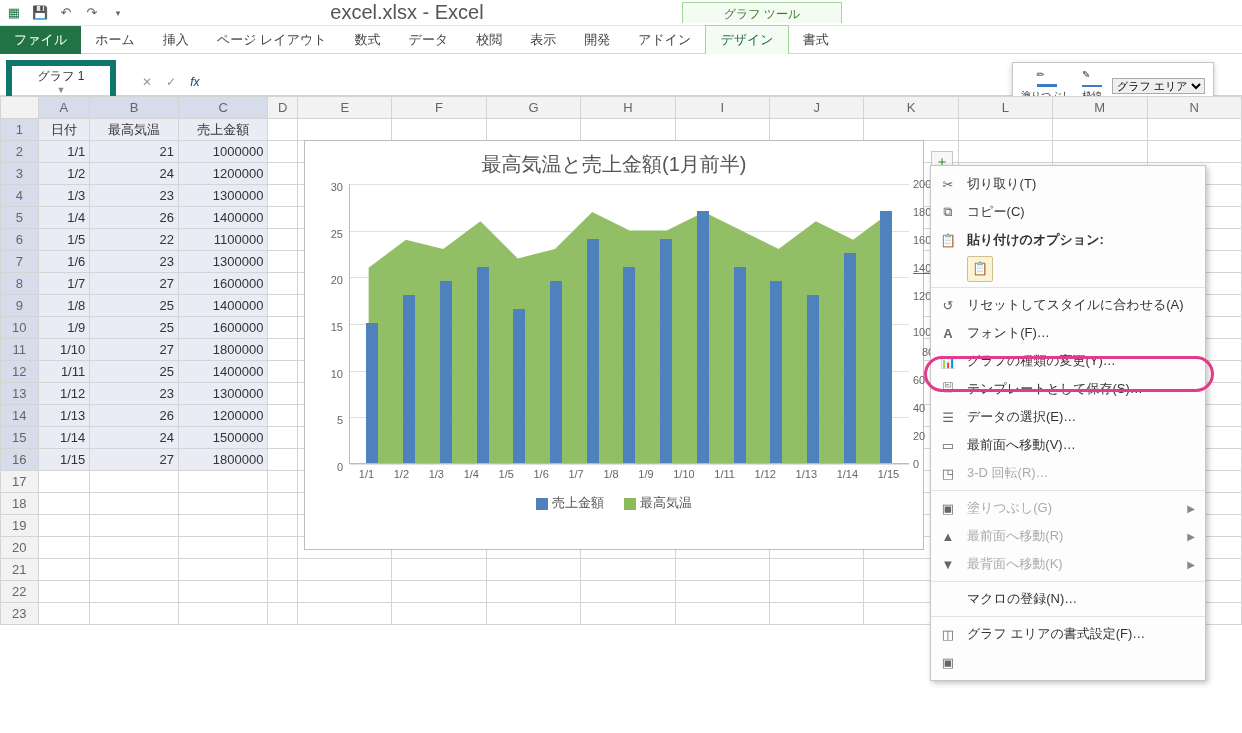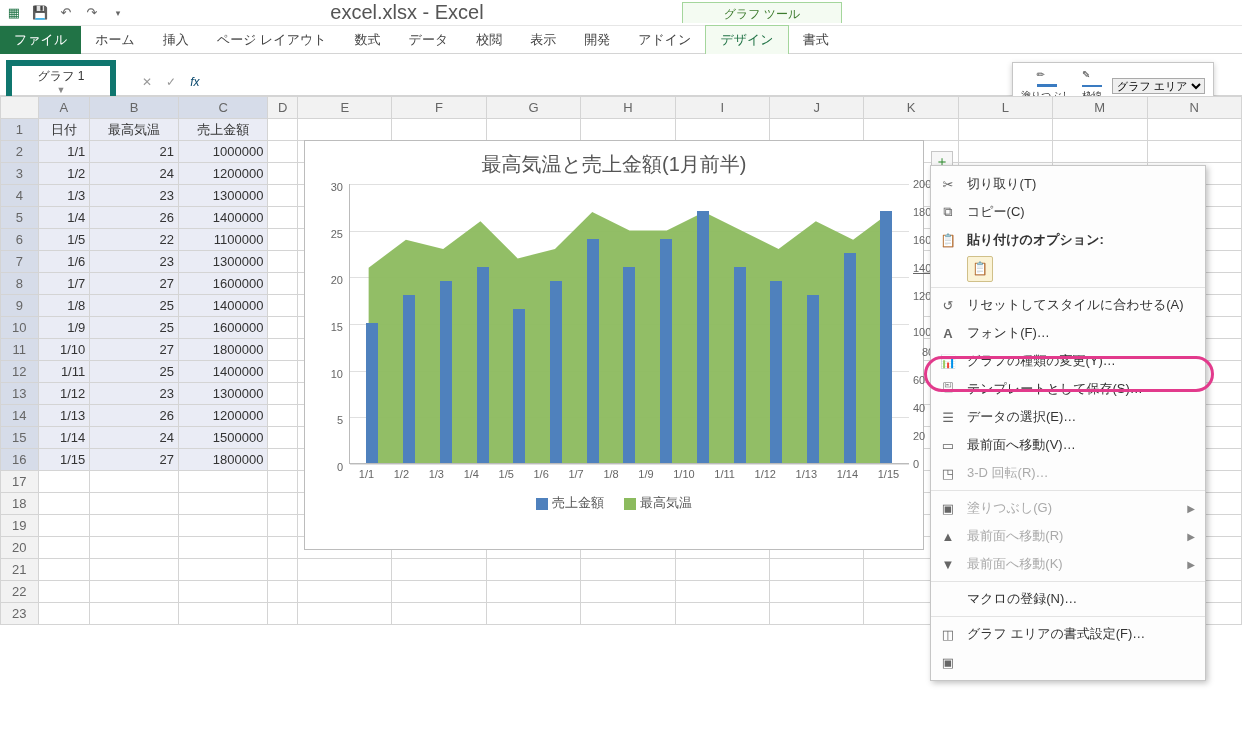--- a/index.html
+++ b/index.html
@@ -683,21 +683,21 @@
       <span>塗りつぶし(G)</span>
       <span class="arrow">▶</span>
     </div>
   <div class="mi dis">
       <span class="mic">▲</span>
       <span>最前面へ移動(R)</span>
       <span class="arrow">▶</span>
     </div>
   <div class="mi dis">
       <span class="mic">▼</span>
-      <span>最前面へ移動(K)</span>
+      <span>最背面へ移動(K)</span>
       <span class="arrow">▶</span>
     </div>
   <hr>
   <div class="mi">
       <span class="mic"></span>
       <span>マクロの登録(N)…</span>
     </div>
   <hr>
   <div class="mi">
       <span class="mic">◫</span>

